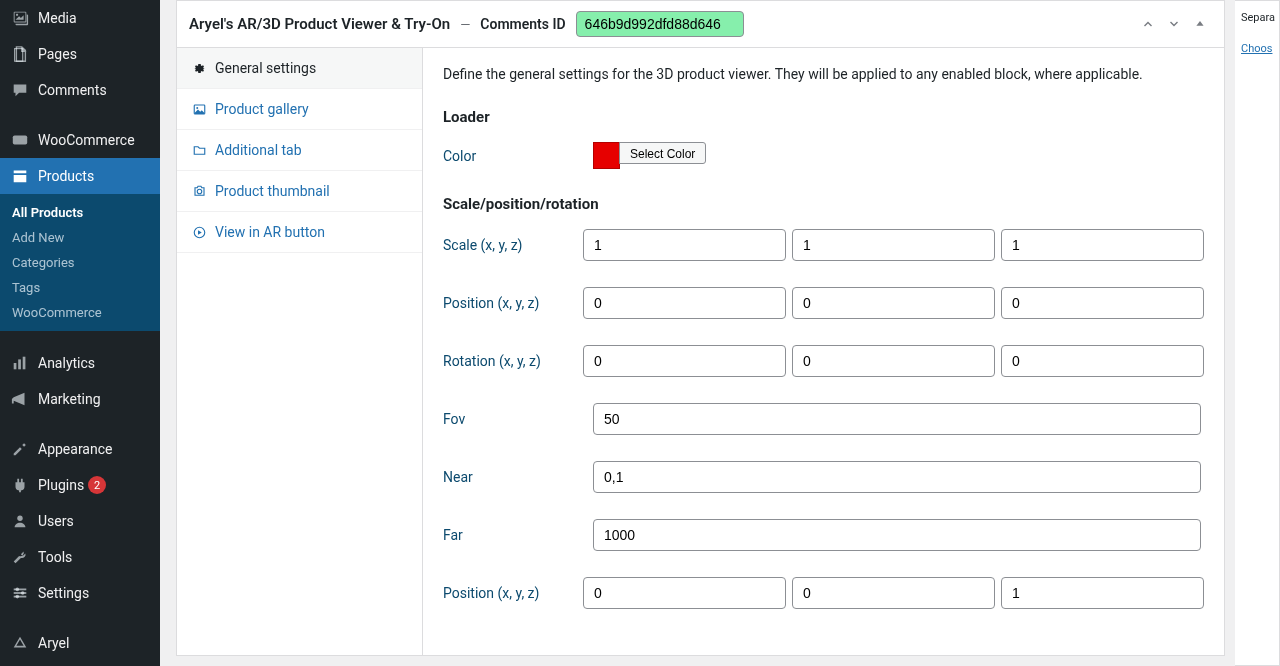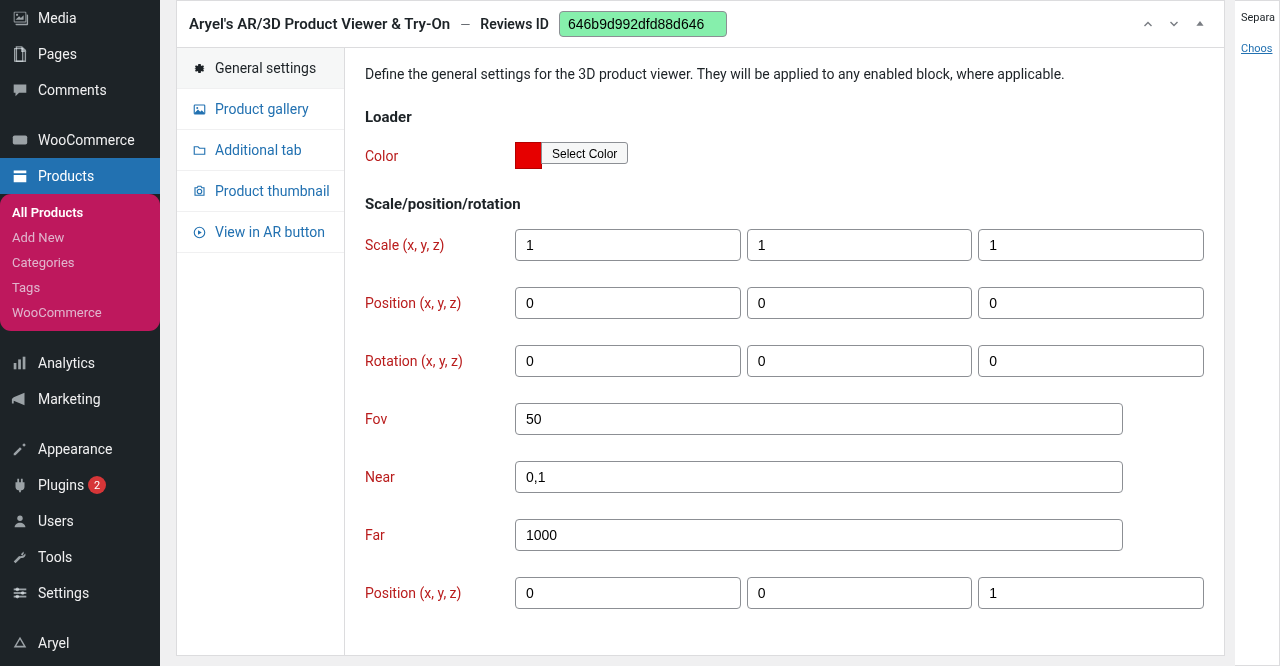--- a/index.html
+++ b/index.html
@@ -52,23 +52,22 @@
 .menu-item.current::after {
   content: '';
   position: absolute;
   right: -8px;
   top: 50%;
   transform: translateY(-50%);
   border: 8px solid transparent;
   border-right-color: #f0f0f1;
 }
 .submenu {
-  background: #be185d;
+  background: #0c4a6e;
   padding: 6px 0;
-  border-radius: 11px;
 }
 .submenu .sub-item {
   display: block;
   padding: 5px 12px;
   color: rgba(240,246,252,0.7);
   cursor: pointer;
   font-size: 13px;
 }
 .submenu .sub-item.current { color: #fff; font-weight: 600; }
 .sep { height: 14px; }
@@ -104,35 +103,35 @@
 .campaign-input {
   font-size: 14px; padding: 4px 8px; border: 1px solid #8c8f94; border-radius: 4px; width: 168px; background:#86efac;
 }
 .panel-header .spacer { flex:1; }
 .hdr-btn {
   width: 24px; height: 24px; display:inline-flex;align-items:center;justify-content:center;
   color:#787c82;cursor:pointer;margin-left:2px;
 }
 .panel-body { display:flex; flex:1; overflow:hidden; }
 .tabs {
-  width: 168px; border-right:1px solid #dcdcde; background:#fff; flex-shrink:0;
+  width: 246px; border-right:1px solid #dcdcde; background:#fff; flex-shrink:0;
 }
 .tab {
   display:flex;align-items:center;padding:12px 14px;border-bottom:1px solid #f0f0f1;
   color:#2271b1;cursor:pointer;font-size:14px;
 }
 .tab.active { background:#f6f7f7;color:#1d2327;font-weight:400; }
 .tab .ticon { width:16px;height:16px;display:inline-flex;align-items:center;justify-content:center;margin-right:8px;color:inherit;}
 .content {
   flex:1; padding: 18px 20px; overflow-y:auto; background:#fff;
 }
 .desc { color:#1d2327; font-size:14px; margin-bottom:26px; }
 .section-h { font-size:15px; font-weight:700; margin: 10px 0 16px; }
 .row { display:flex; align-items:center; margin-bottom: 26px; }
-.row .label { width:150px; font-size:14px; color:#b91c1c; }
+.row .label { width:150px; font-size:14px; color:#0c4a6e; }
 .row .controls { flex:1; display:flex; gap:6px; }
 .txt {
   flex:1; min-width:0; font-size:14px; padding:4px 10px; height:32px;
   border:1px solid #8c8f94; border-radius:4px; background:#fff;
 }
 .txt.full { max-width: 608px; }
 .color-swatch { width:27px; height:27px; background:#e60000; border:1px solid #b30000; }
 .color-btn {
   font-size:12px; padding:4px 10px; border:1px solid #8c8f94; border-radius:0 3px 3px 0;
   background:#f6f7f7; cursor:pointer; height:22px; margin-left:-1px;
@@ -279,21 +278,21 @@
       </span>
       <span>Aryel</span>
     </div>
   </div>
 
   <div class="main">
     <div class="panel">
       <div class="panel-header">
         <span class="panel-title">Aryel's AR/3D Product Viewer &amp; Try-On</span>
         <span class="panel-sep">—</span>
-        <span class="campaign-label">Reviews ID</span>
+        <span class="campaign-label">Comments ID</span>
         <input class="campaign-input" value="646b9d992dfd88d646" style="">
         <span class="spacer"></span>
         <span class="hdr-btn">
           <svg width="14" height="14" viewBox="0 0 20 20" fill="none" stroke="currentColor" stroke-width="2">
               <path d="M5 13l5-5 5 5"></path>
             </svg>
         </span>
         <span class="hdr-btn">
           <svg width="14" height="14" viewBox="0 0 20 20" fill="none" stroke="currentColor" stroke-width="2">
               <path d="M5 7l5 5 5-5"></path>

